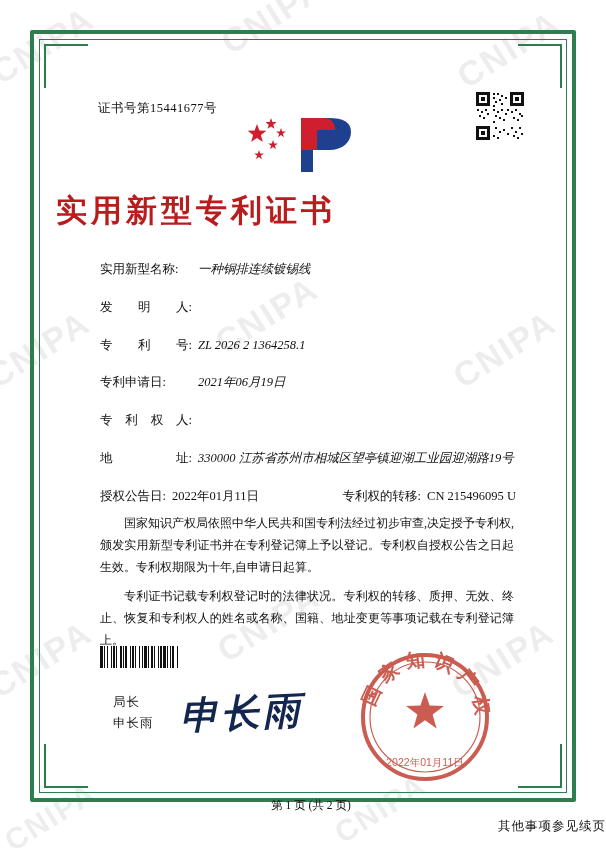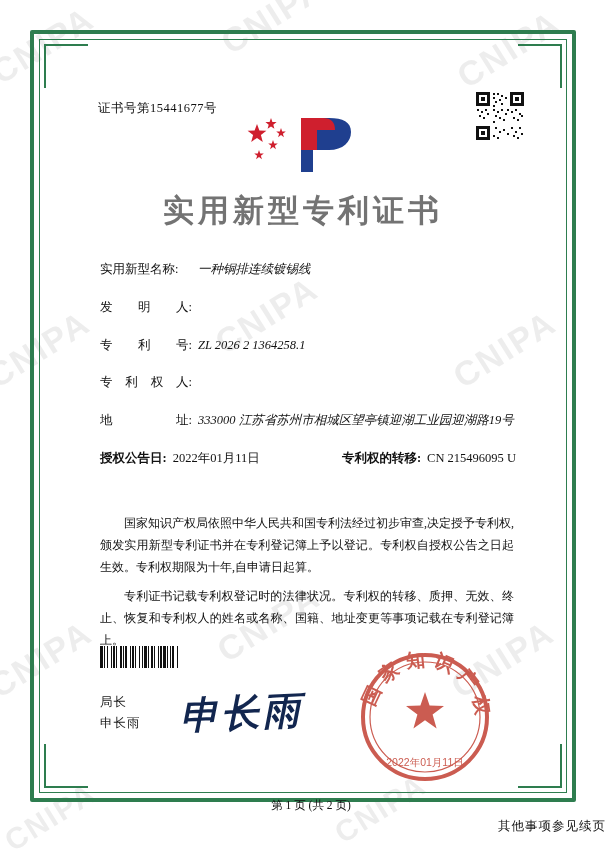--- a/index.html
+++ b/index.html
@@ -107,26 +107,25 @@
     transform: translateX(-50%);
     width: 120px;
     height: 62px;
   }
 
   .doc-title {
     position: absolute;
     left: 0;
     right: 0;
     top: 138px;
-    text-align: center;
     font-family: Liberation Mono, monospace;
     font-weight: 700;
     font-size: 31px;
     letter-spacing: 4px;
-    color: #737373;
+    color: #b91c1c;
   }
 
   
   .fields {
     position: absolute;
     left: 44px;
     right: 34px;
     top: 208px;
   }
   .row {
@@ -146,21 +145,21 @@
     display: flex;
     justify-content: space-between;
   }
   .row .label.spread span { display:inline-block; }
   .row .value {
     flex: 1 1 auto;
     padding-left: 6px;
     font-style: italic;
   }
   .inline-split { display: flex; width: 100%; }
-  .inline-split .seg-label { flex: 0 0 auto; font-weight: bold; }
+  .inline-split .seg-label { flex: 0 0 auto; }
   .inline-split .seg-val { flex: 0 0 auto; padding-left: 6px; }
   .inline-split .seg-gap { flex: 1 1 auto; }
 
   
   .paragraphs {
     position: absolute;
     left: 44px;
     right: 36px;
     top: 460px;
     font-size: 12px;
@@ -186,21 +185,21 @@
   }
   .barcode i {
     display: block;
     background: #111;
     height: 100%;
   }
 
   
   .sig-block {
     position: absolute;
-    left: 44px;
+    left: 57px;
     top: 640px;
     font-size: 12.5px;
     line-height: 1.65;
     letter-spacing: 1px;
   }
   .sig-script {
     position: absolute;
     left: 124px;
     top: 636px;
     font-family: "Liberation Serif", "DejaVu Serif", serif;
@@ -376,36 +375,40 @@
 
       <div class="row">
         <div class="label spread">
           <span>专</span>
           <span>利</span>
           <span>号:</span>
         </div>
         <div class="value">ZL 2026 2 1364258.1</div>
       </div>
 
+      <div class="row">
+        <div class="label">专利申请日:</div>
+        <div class="value">2021年06月19日</div>
+      </div>
 
       <div class="row">
         <div class="label spread">
           <span>专</span>
           <span>利</span>
           <span>权</span>
           <span>人:</span>
         </div>
       </div>
 
       <div class="row">
         <div class="label spread">
           <span>地</span>
           <span>址:</span>
         </div>
-        <div class="value">333000 江苏省苏州市相城区望亭镇迎湖工业园迎湖路19号</div>
+        <div class="value">330000 江苏省苏州市相城区望亭镇迎湖工业园迎湖路19号</div>
       </div>
 
       <div class="row">
         <div class="inline-split">
           <div class="seg-label">授权公告日:</div>
           <div class="seg-val">2022年01月11日</div>
           <div class="seg-gap"></div>
           <div class="seg-label">专利权的转移:</div>
           <div class="seg-val">CN 215496095 U</div>
         </div>

